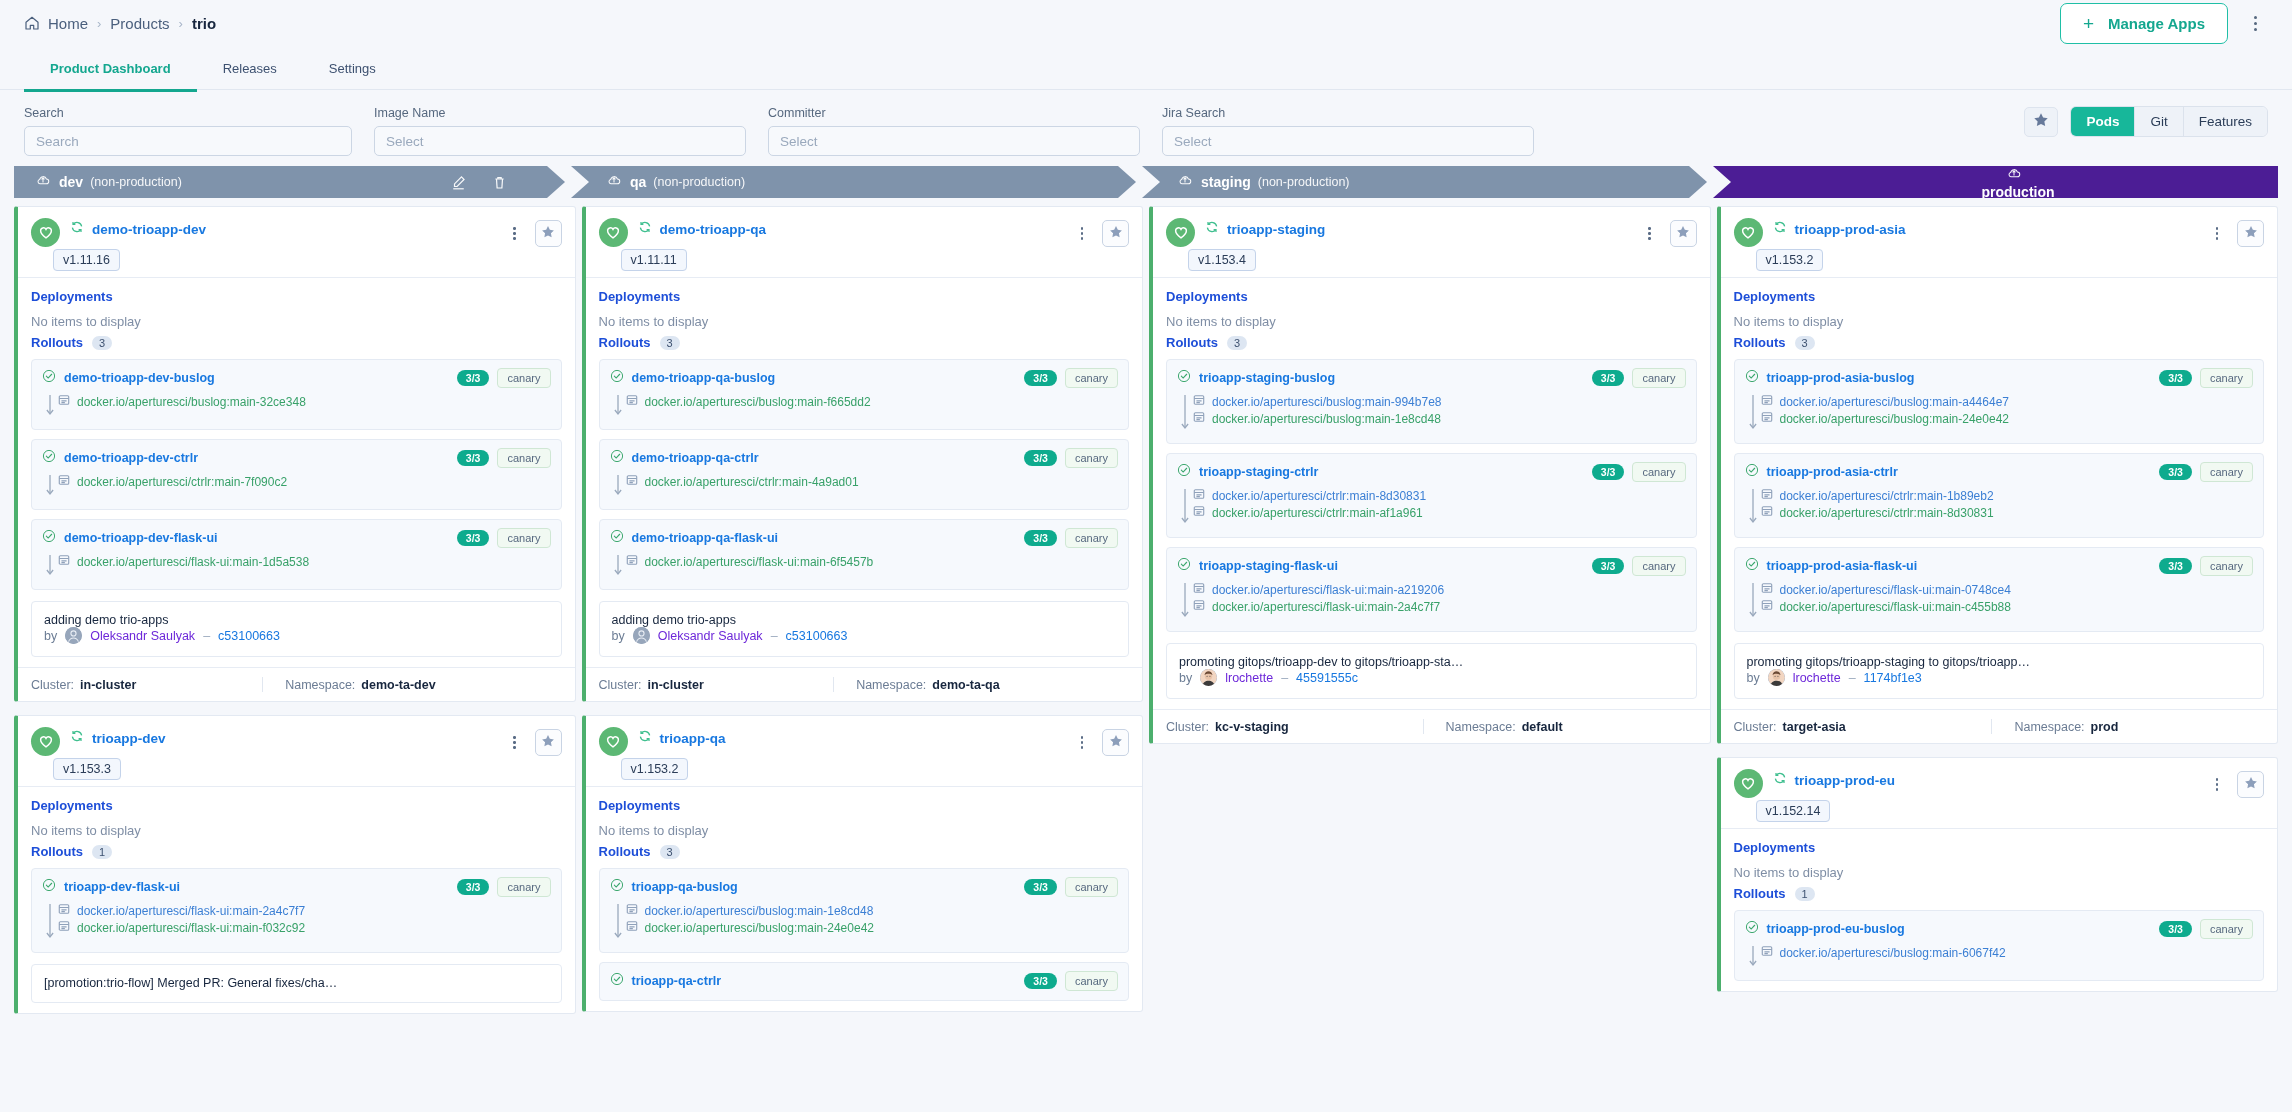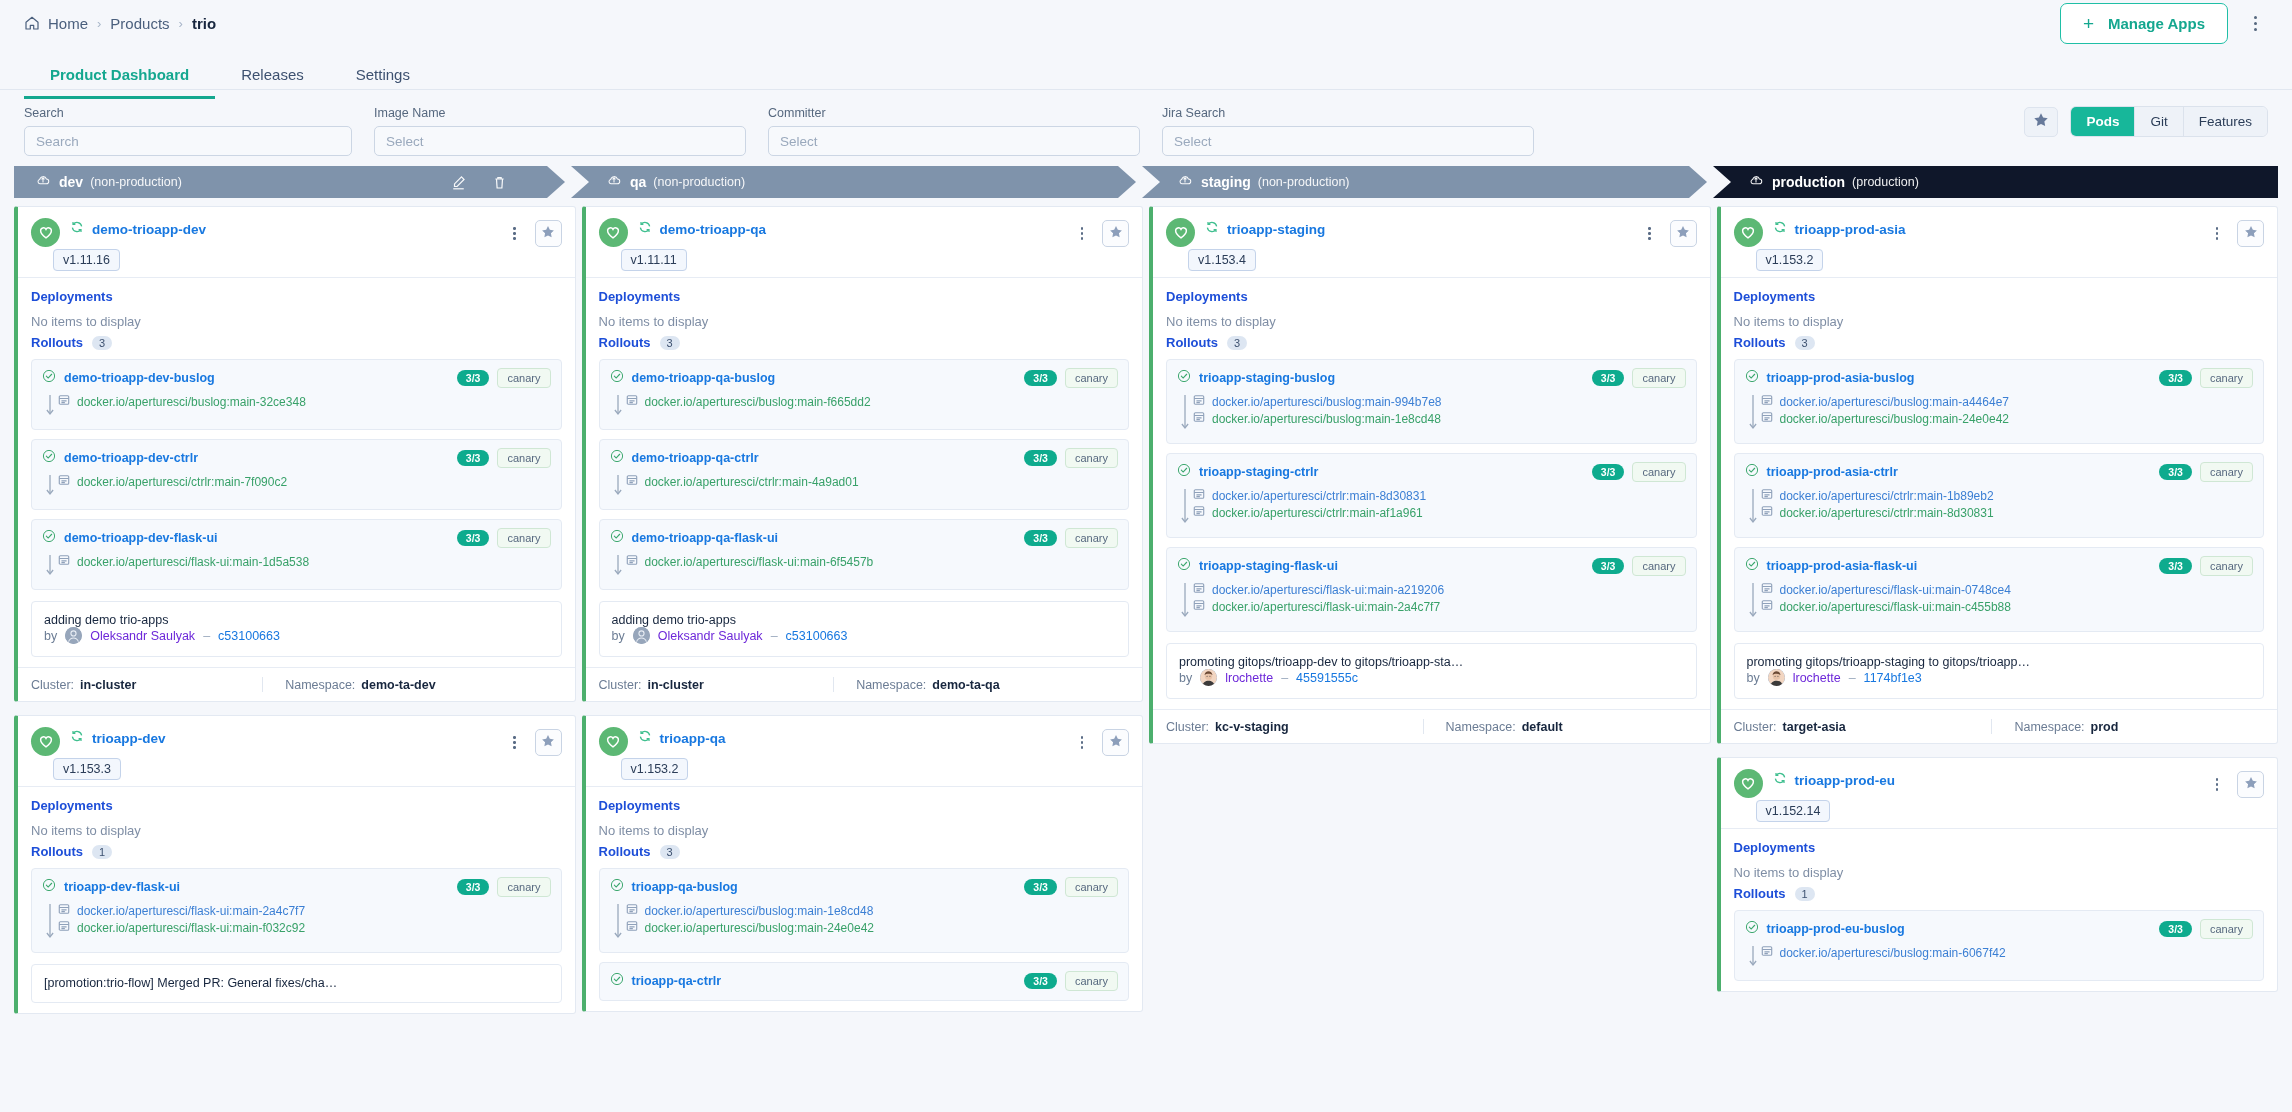--- a/index.html
+++ b/index.html
@@ -40,22 +40,22 @@
   .kebab-top i { width:3px; height:3px; background:#56687f; border-radius:50%; display:block; }
 
   
   .tabs {
     display: flex; align-items: flex-end; gap: 0;
     padding: 0 24px; height: 44px;
     border-bottom: 1px solid #e1e7f0;
     background: #f5f7fb;
   }
   .tab {
-    font-size: 15px; color: #3d5170; padding: 0 26px 13px 26px;
-    cursor: pointer; border-bottom: 3px solid transparent; position: relative; top: 10px;
+    font-size: 13px; color: #3d5170; padding: 0 26px 13px 26px;
+    cursor: pointer; border-bottom: 3px solid transparent; position: relative; top: 3px;
   }
   .tab.active { color: #14a78f; font-weight: 700; border-bottom-color: #14a78f; }
 
   
   .filters {
     display: flex; align-items: flex-start; padding: 16px 24px 10px 24px; gap: 22px;
   }
   .field { display: flex; flex-direction: column; gap: 6px; }
   .field-label { font-size: 12.5px; color: #56687f; }
   .field input {
@@ -87,22 +87,22 @@
   
   .env-row { display: flex; padding: 0 14px; gap: 6px; height: 32px; }
   .env {
     position: relative; height: 32px; display: flex; align-items: center;
     background: #7f93ab; color: #fff; padding-left: 22px; flex: 1;
     clip-path: polygon(0 0, calc(100% - 18px) 0, 100% 50%, calc(100% - 18px) 100%, 0 100%);
   }
   .env.first { clip-path: polygon(0 0, calc(100% - 18px) 0, 100% 50%, calc(100% - 18px) 100%, 0 100%); }
   .env.notfirst { padding-left: 36px;
     clip-path: polygon(0 0, calc(100% - 18px) 0, 100% 50%, calc(100% - 18px) 100%, 0 100%, 18px 50%); }
-  .env.prod { background: #0f172a;
-    clip-path: polygon(0 0, 100% 0, 100% 100%, 0 100%, 18px 50%); padding-left: 36px; }
+  .env.prod { background: #4c1d95;
+    clip-path: polygon(0 0, 100% 0, 100% 100%, 0 100%, 18px 50%); padding-left: 36px; flex-direction: column; }
   .env-name { font-size: 14px; font-weight: 700; margin-left: 9px; }
   .env-kind { font-size: 12.5px; margin-left: 7px; opacity: .92; }
   .env-ico { width: 14px; height: 14px; opacity: .95; }
   .env-actions { margin-left: auto; display: flex; gap: 26px; padding-right: 58px; }
   .env-actions span { cursor: pointer; opacity: .95; display:flex; }
   .env-actions svg { width: 15px; height: 15px; stroke: #ffffff; fill: none; stroke-width: 1.6; }
 
   
   .cols { display: flex; padding: 8px 14px 0 14px; gap: 6px; height: calc(1112px - 252px); }
   .col { flex: 1; display: flex; flex-direction: column; gap: 13px; overflow: hidden; }

